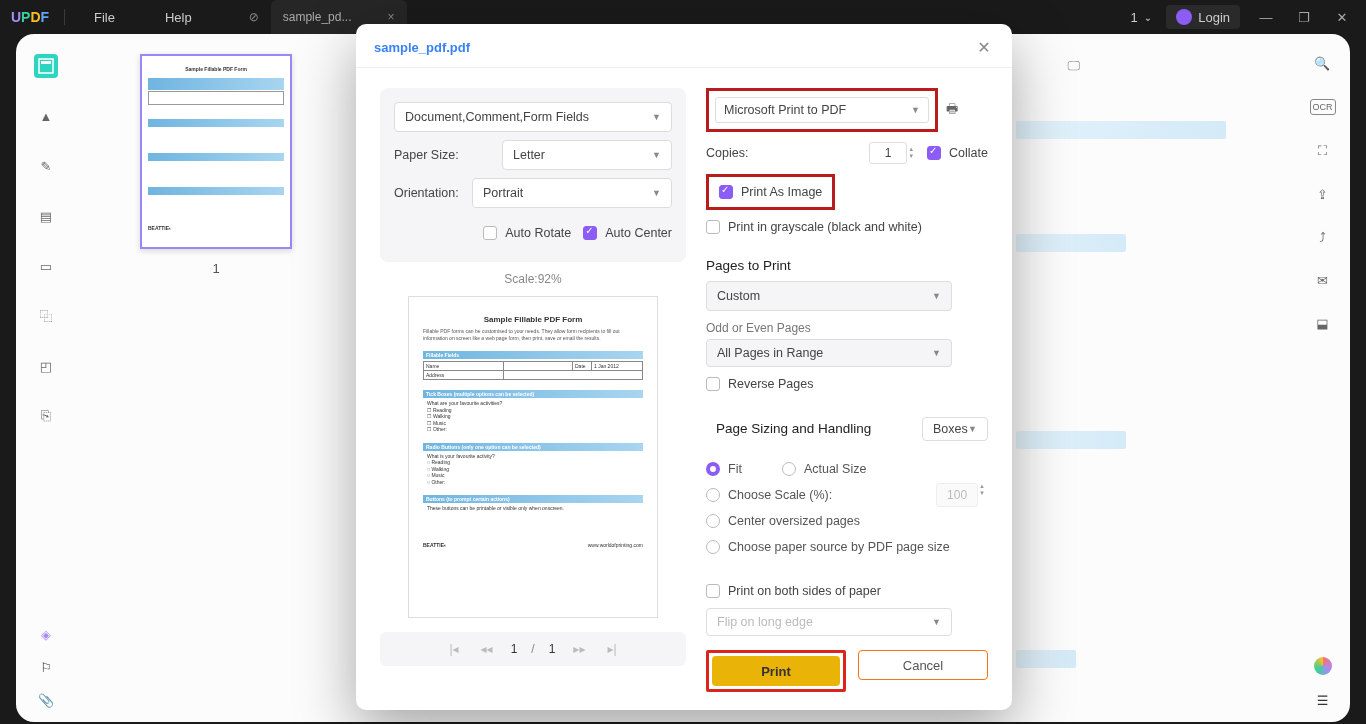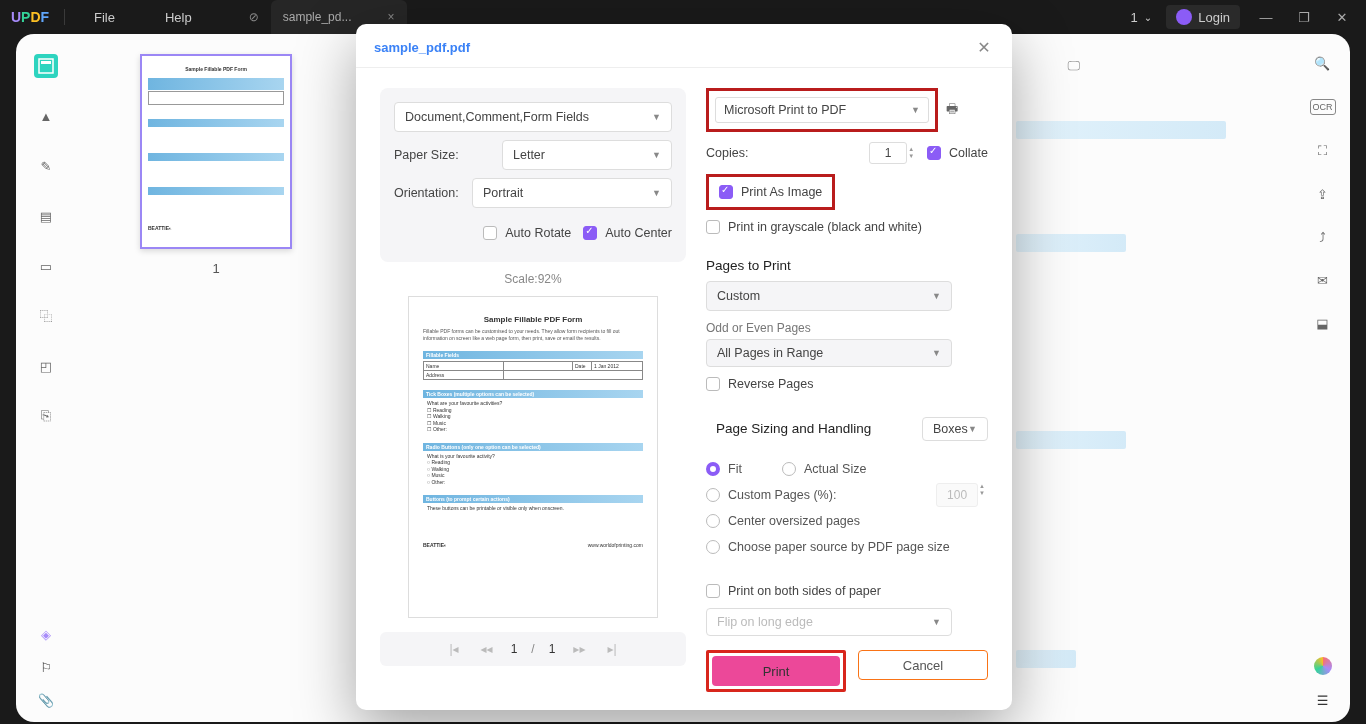--- a/index.html
+++ b/index.html
@@ -73,21 +73,21 @@
   .full-sel{width:246px}
   .range-in{width:246px;height:28px;border:1px solid #ddd;border-radius:4px;padding:0 26px 0 8px;font-size:12.5px;color:#444;display:flex;align-items:center;position:relative}
   .range-in .q{position:absolute;right:8px;color:#bbb;font-size:11px}
   .small-lbl{font-size:12px;color:#777;margin:10px 0 4px 0}
   .size-sel{width:66px;height:24px}
   .radio-row{display:flex;align-items:center;gap:8px;margin:6px 0;font-size:12.5px;color:#555}
   .scale-in{width:42px;height:24px;border:1px solid #eee;border-radius:3px;color:#bbb;font-size:12px;text-align:center;background:#fafafa}
   .flip-sel{width:246px;height:28px;color:#bbb}
   .btn-row{display:flex;gap:12px;margin-top:14px}
   .btn{flex:1;height:30px;border-radius:4px;display:flex;align-items:center;justify-content:center;font-size:13px;cursor:pointer}
-  .btn-print{background:#ec4899;color:#333;font-weight:400}
+  .btn-print{background:#eab308;color:#333;font-weight:700}
   .btn-cancel{background:white;border:1px solid #f97316;color:#555}
   .print-wrap{border:3px solid #d8261c;padding:3px;border-radius:2px}
   svg{display:block}
 </style>
 </head>
 <body>
 
 <div class="topbar">
   <div class="logo">
       <span>U</span>
@@ -335,21 +335,21 @@
             <span>Fit</span>
           </label>
         <label class="radio-row">
             <span class="radio"></span>
             <span>Actual Size</span>
           </label>
       </div>
       <div style="display:flex;justify-content:space-between;align-items:center">
         <label class="radio-row">
             <span class="radio"></span>
-            <span>Custom Pages (%):</span>
+            <span>Choose Scale (%):</span>
           </label>
         <div style="display:flex;align-items:flex-start">
             <input class="scale-in" disabled="" value="100" style="">
             <div class="stepper">
               <div class="step">▲</div>
               <div class="step">▼</div>
             </div>
           </div>
       </div>
       <label class="radio-row">

